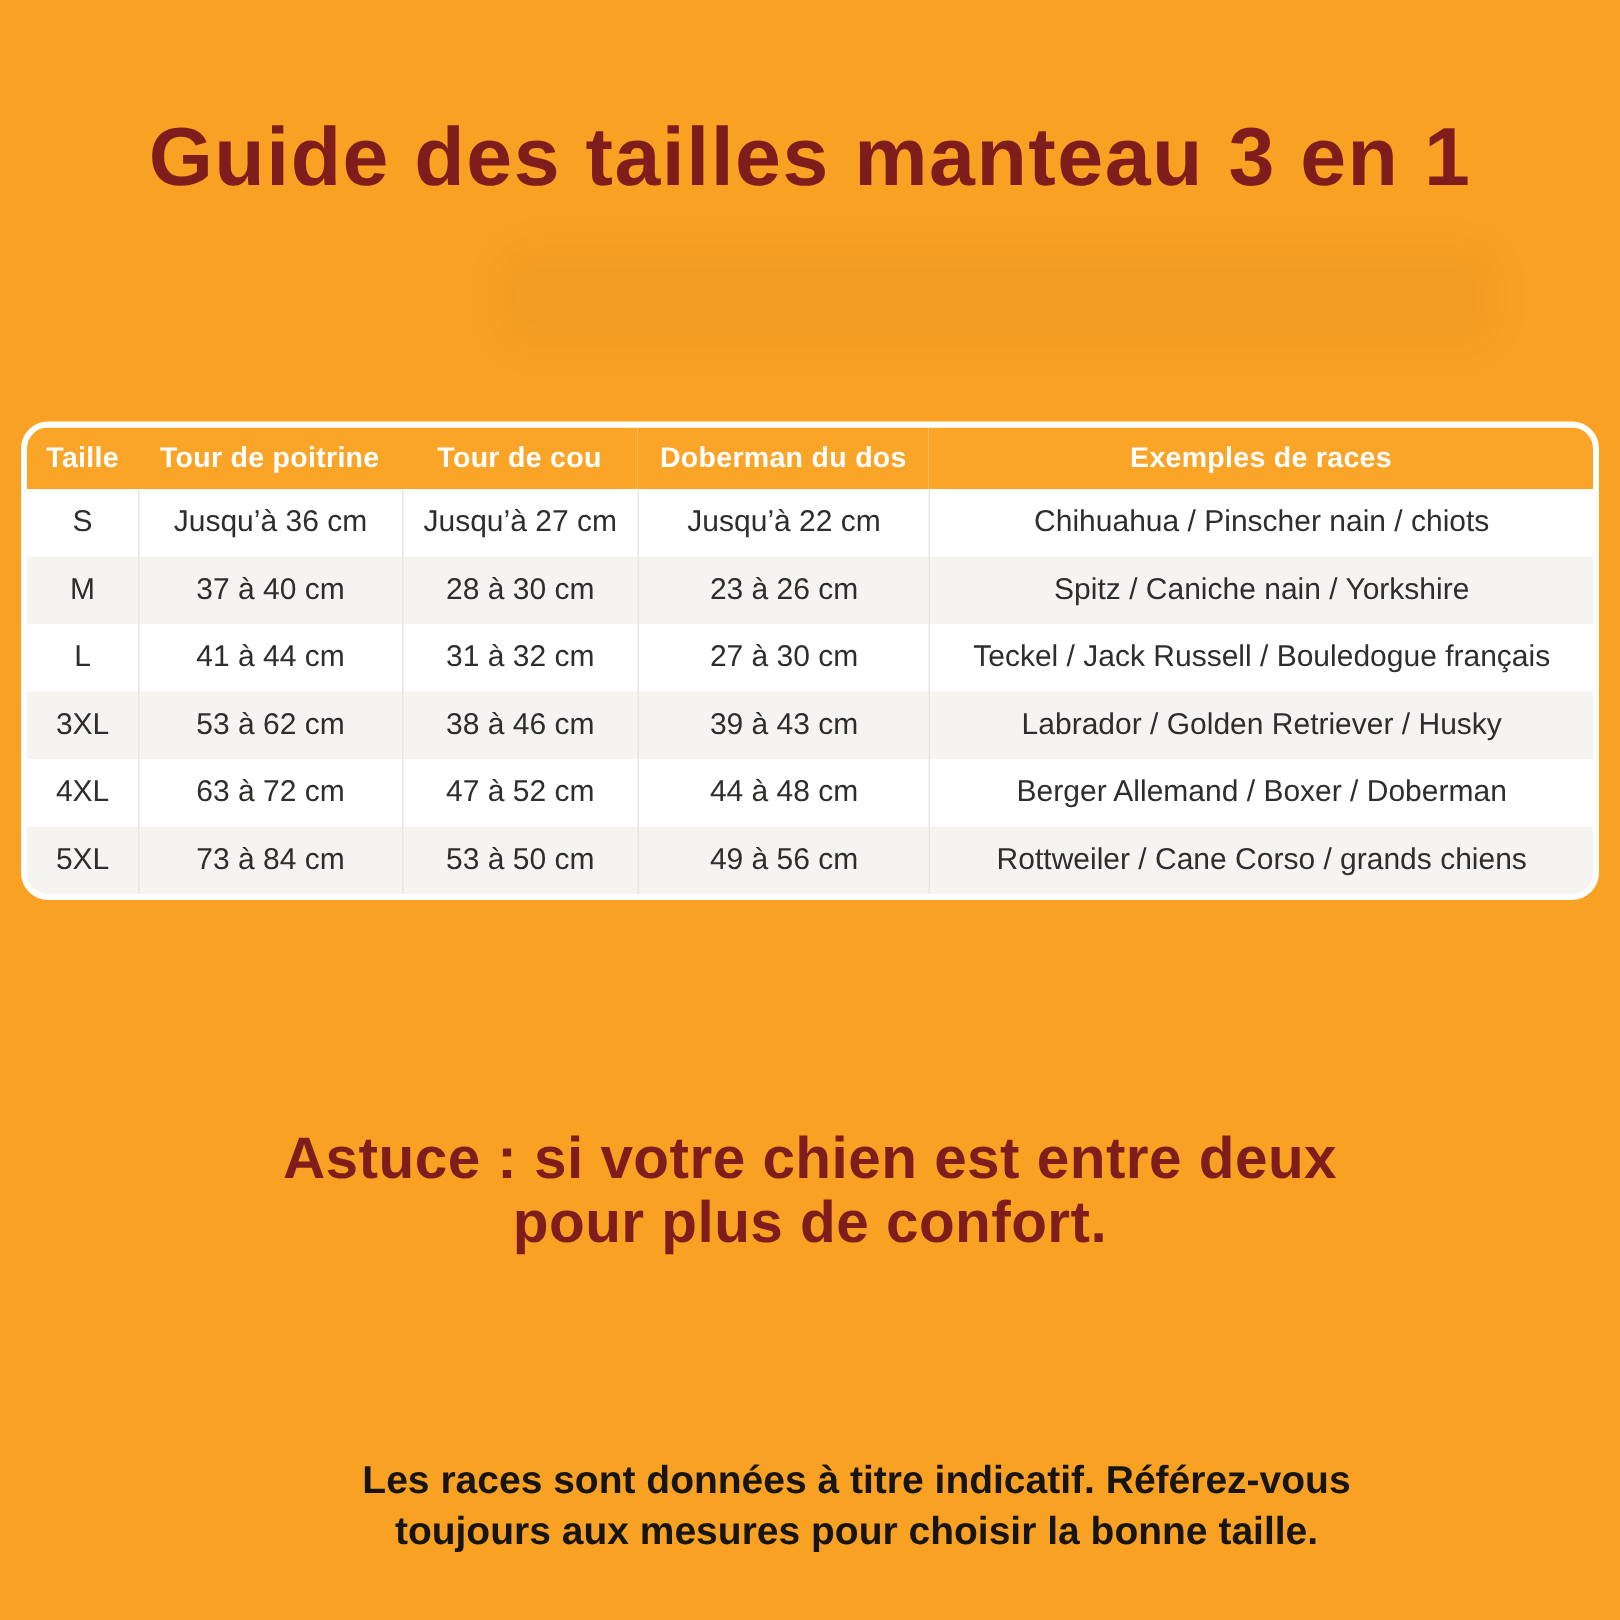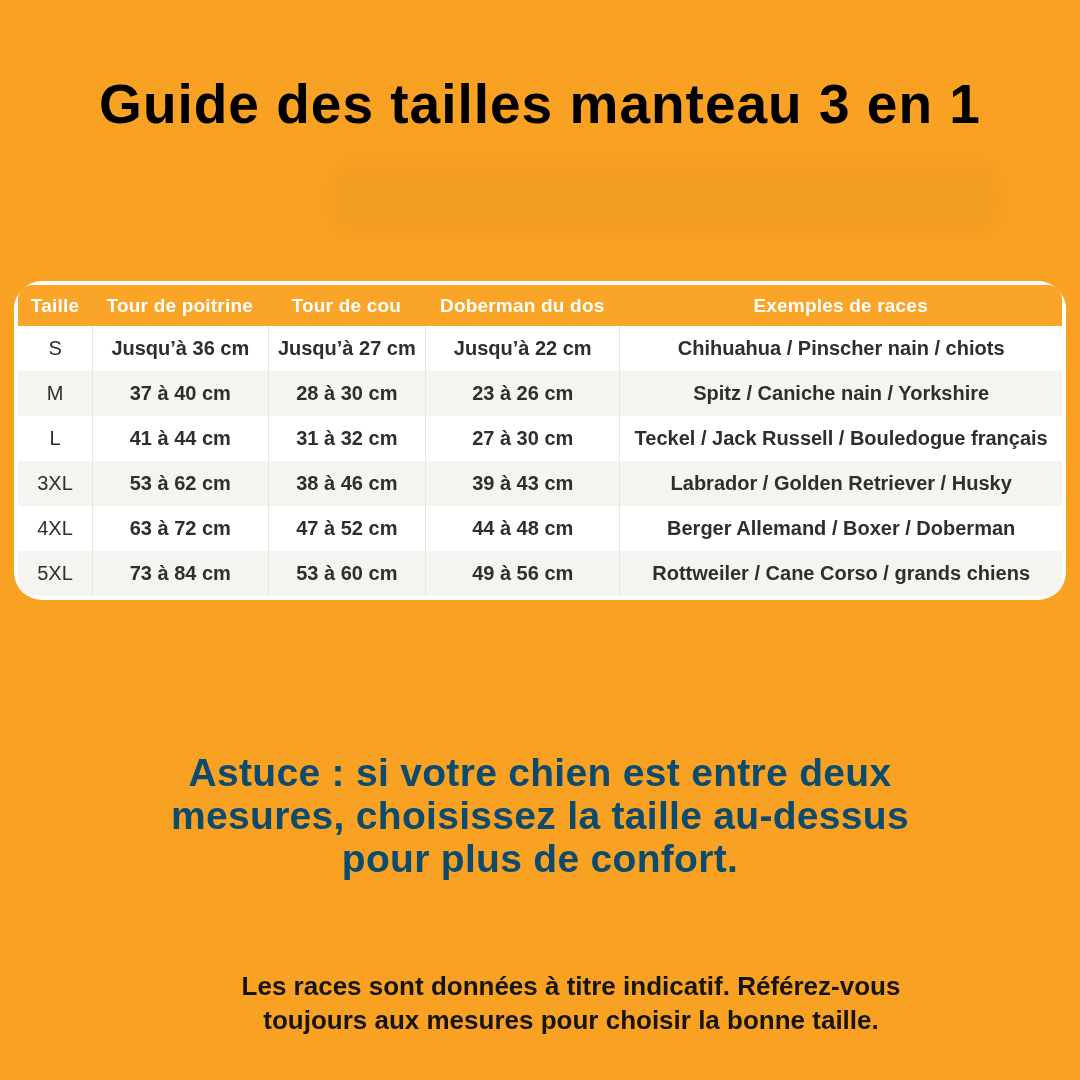--- a/index.html
+++ b/index.html
@@ -12,21 +12,21 @@
     font-family: "Liberation Sans", sans-serif;
     overflow: hidden;
   }
 
   .title {
     position: absolute;
     top: 72px;
     left: 0;
     width: 1080px;
     text-align: center;
-    color: #000000;
+    color: #7f1d1d;
     font-size: 55px;
     font-weight: 700;
     letter-spacing: 1px;
     white-space: nowrap;
   }
 
   .ghost-blob {
     position: absolute;
     left: 330px;
     top: 162px;
@@ -36,21 +36,21 @@
     border-radius: 24px;
     filter: blur(10px);
   }
 
   .table-wrap {
     position: absolute;
     left: 14px;
     top: 281px;
     width: 1052px;
     background: #FFFFFF;
-    border-radius: 28px;
+    border-radius: 18px;
     padding: 4px;
   }
   .size-table {
     width: 100%;
     border-collapse: separate;
     border-spacing: 0;
     border-radius: 14px;
     overflow: hidden;
     table-layout: fixed;
   }
@@ -69,29 +69,29 @@
     height: 45px;
     text-align: center;
     vertical-align: middle;
     font-size: 20px;
     color: #2F2E2C;
     background: #FFFFFF;
     white-space: nowrap;
     overflow: hidden;
   }
   .size-table tbody tr.alt td { background: #F5F4F1; }
-  .size-table tbody td + td { border-left: 1px solid #E8E6E2; font-weight: bold; }
+  .size-table tbody td + td { border-left: 1px solid #E8E6E2; }
 
   .tip {
     position: absolute;
     top: 751px;
     left: 0;
     width: 1080px;
     text-align: center;
-    color: #0c4a6e;
+    color: #7f1d1d;
     font-size: 39px;
     font-weight: 700;
     line-height: 43px;
     letter-spacing: 0.3px;
   }
   .tip .line { white-space: nowrap; }
 
   .note {
     position: absolute;
     top: 969px;
@@ -163,30 +163,29 @@
       <tr>
         <td>4XL</td>
         <td>63 à 72 cm</td>
         <td>47 à 52 cm</td>
         <td>44 à 48 cm</td>
         <td>Berger Allemand / Boxer / Doberman</td>
       </tr>
       <tr class="alt">
         <td>5XL</td>
         <td>73 à 84 cm</td>
-        <td>53 à 60 cm</td>
+        <td>53 à 50 cm</td>
         <td>49 à 56 cm</td>
         <td>Rottweiler / Cane Corso / grands chiens</td>
       </tr>
     </tbody>
   </table>
 </div>
 
 <div class="tip">
   <div class="line">Astuce : si votre chien est entre deux</div>
-  <div class="line">mesures, choisissez la taille au-dessus</div>
   <div class="line">pour plus de confort.</div>
 </div>
 
 <div class="note">
   <div class="line">Les races sont données à titre indicatif. Référez-vous</div>
   <div class="line">toujours aux mesures pour choisir la bonne taille.</div>
 </div>
 
 </body></html>

